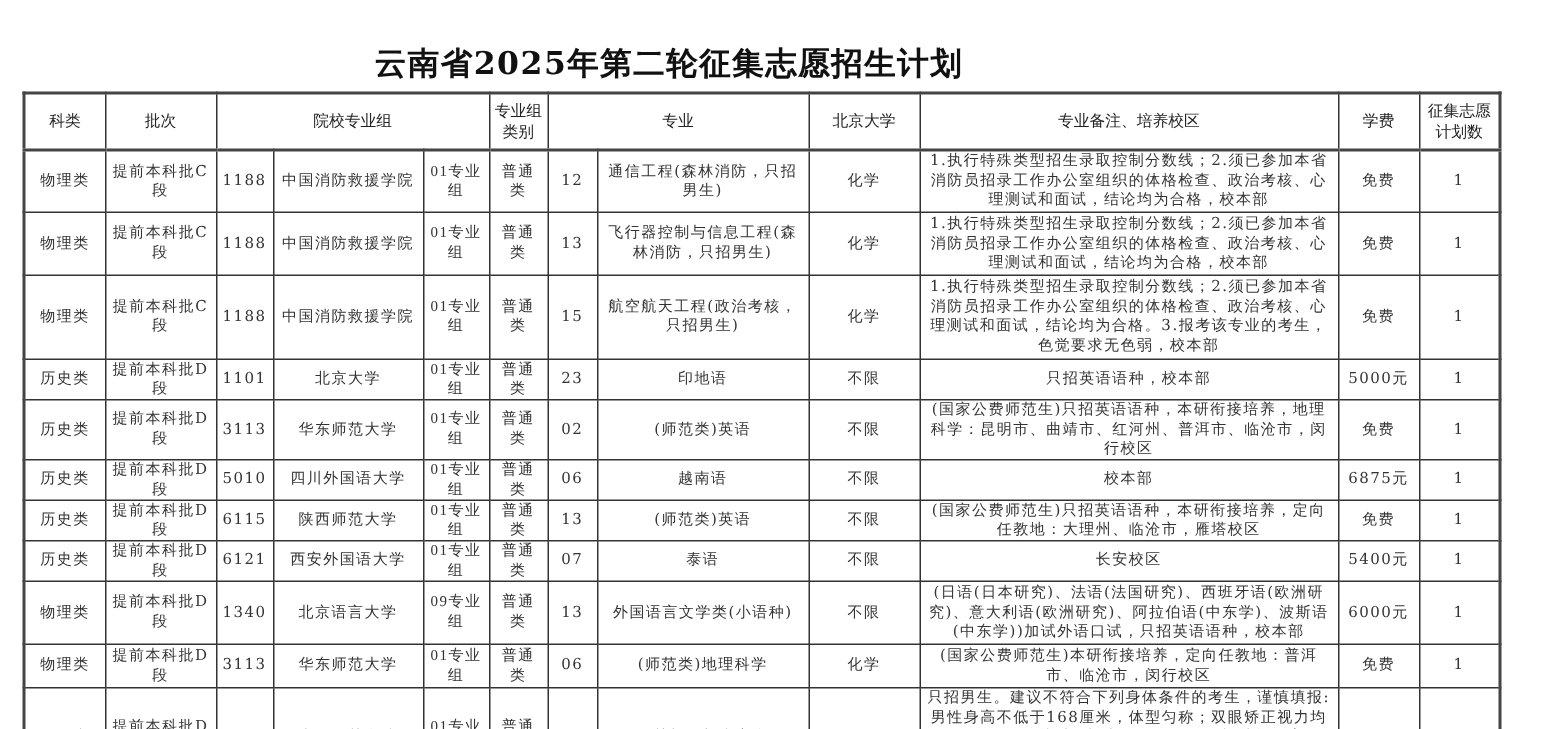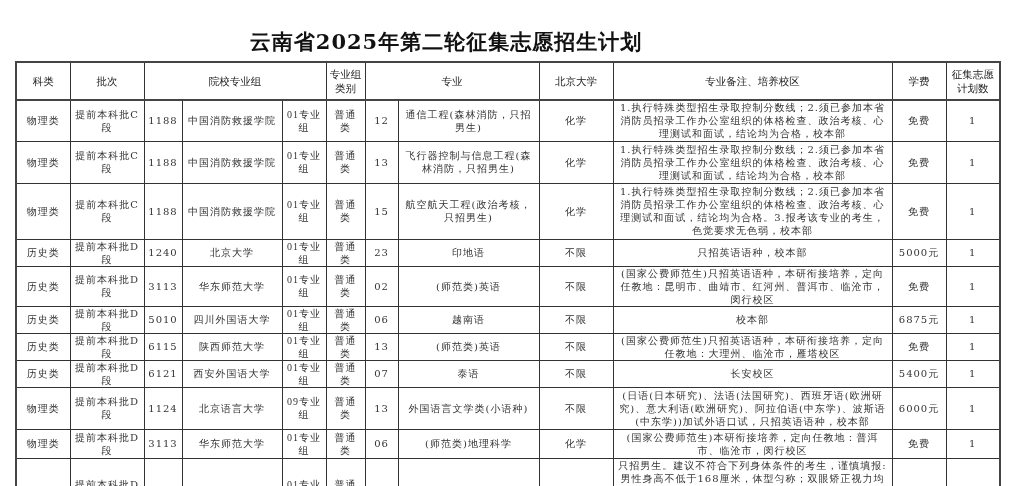--- a/index.html
+++ b/index.html
@@ -96,21 +96,21 @@
     <td class="major">航空航天工程(政治考核，只招男生)</td>
     <td>化学</td>
     <td class="note">1.执行特殊类型招生录取控制分数线；2.须已参加本省消防员招录工作办公室组织的体格检查、政治考核、心理测试和面试，结论均为合格。3.报考该专业的考生，色觉要求无色弱，校本部</td>
     <td class="num">免费</td>
     <td class="num">1</td>
   </tr>
 
   <tr style="height: 23px;">
     <td>历史类</td>
     <td>提前本科批D段</td>
-    <td class="num">1240</td>
+    <td class="num">1101</td>
     <td>北京大学</td>
     <td class="num g-span">01专业组</td>
     <td>普通类</td>
     <td class="num">23</td>
     <td class="major">印地语</td>
     <td>不限</td>
     <td class="note">只招英语语种，校本部</td>
     <td class="num">5000元</td>
     <td class="num">1</td>
   </tr>
@@ -118,21 +118,21 @@
   <tr style="height: 27px;">
     <td>历史类</td>
     <td>提前本科批D段</td>
     <td class="num">3113</td>
     <td>华东师范大学</td>
     <td class="num g-span">01专业组</td>
     <td>普通类</td>
     <td class="num">02</td>
     <td class="major">(师范类)英语</td>
     <td>不限</td>
-    <td class="note">(国家公费师范生)只招英语语种，本研衔接培养，定向任教地：昆明市、曲靖市、红河州、普洱市、临沧市，闵行校区</td>
+    <td class="note">(国家公费师范生)只招英语语种，本研衔接培养，地理科学：昆明市、曲靖市、红河州、普洱市、临沧市，闵行校区</td>
     <td class="num">免费</td>
     <td class="num">1</td>
   </tr>
 
   <tr style="height: 17px;">
     <td>历史类</td>
     <td>提前本科批D段</td>
     <td class="num">5010</td>
     <td>四川外国语大学</td>
     <td class="num g-span">01专业组</td>
@@ -171,21 +171,21 @@
     <td class="major">泰语</td>
     <td>不限</td>
     <td class="note">长安校区</td>
     <td class="num">5400元</td>
     <td class="num">1</td>
   </tr>
 
   <tr style="height: 42px;">
     <td>物理类</td>
     <td>提前本科批D段</td>
-    <td class="num">1124</td>
+    <td class="num">1340</td>
     <td>北京语言大学</td>
     <td class="num g-span">09专业组</td>
     <td>普通类</td>
     <td class="num">13</td>
     <td class="major">外国语言文学类(小语种)</td>
     <td>不限</td>
     <td class="note">(日语(日本研究)、法语(法国研究)、西班牙语(欧洲研究)、意大利语(欧洲研究)、阿拉伯语(中东学)、波斯语(中东学))加试外语口试，只招英语语种，校本部</td>
     <td class="num">6000元</td>
     <td class="num">1</td>
   </tr>

